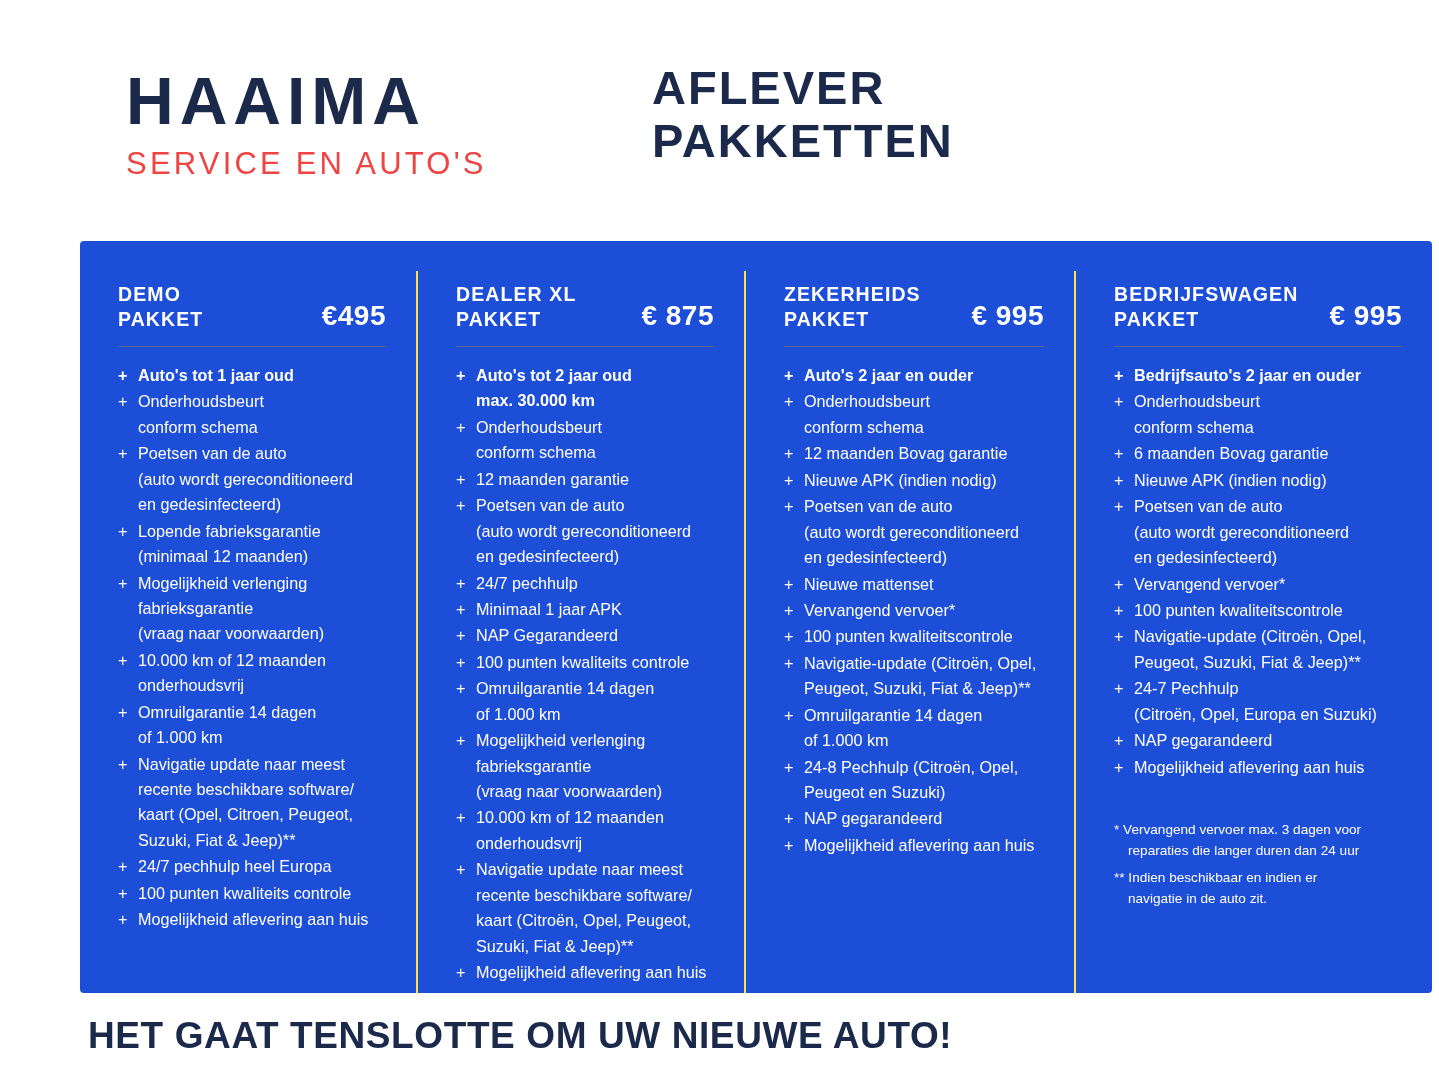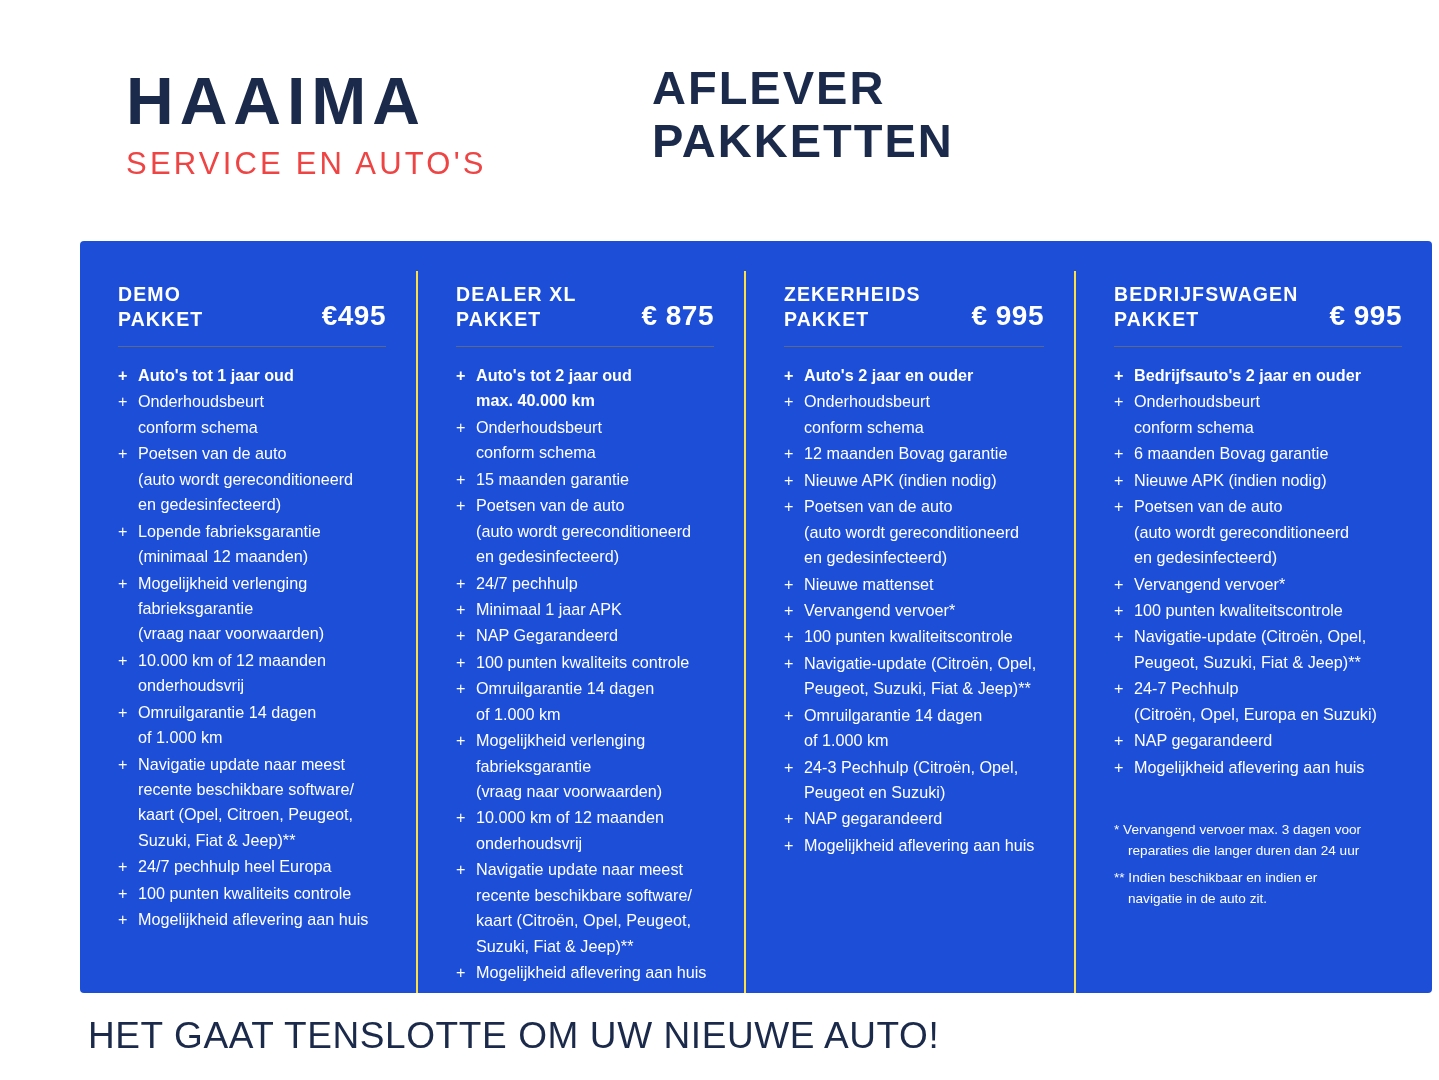--- a/index.html
+++ b/index.html
@@ -154,21 +154,21 @@
     text-indent: -14px;
   }
   .footnotes .ind { display: block; text-indent: 0; padding-left: 0; }
 
   
   .footer {
     position: absolute;
     left: 88px;
     top: 1015px;
     font-size: 37px;
-    font-weight: normal;
+    font-weight: bold;
     letter-spacing: 0.6px;
     color: #1b2a4a;
   }
 </style>
 </head>
 <body>
 
 <div class="page">
 
   <div class="header">
@@ -211,23 +211,23 @@
     <div class="column col-1">
       <div class="col-head">
         <div class="pkg-name">
           <span>DEALER XL</span><br>
           <span>PAKKET</span>
         </div>
         <div class="pkg-price">€ 875</div>
       </div>
       <div class="rule"></div>
       <ul class="items">
-          <li class="bold"><span class="plus">+</span><span>Auto's tot 2 jaar oud</span><span class="cont">max. 40.000 km</span></li>
-          <li><span class="plus">+</span><span>Onderhoudsbeurt</span><span class="cont">conform schema</span></li>
-          <li><span class="plus">+</span><span>15 maanden garantie</span></li>
+          <li class="bold"><span class="plus">+</span><span>Auto's tot 2 jaar oud</span><span class="cont">max. 30.000 km</span></li>
+          <li><span class="plus">+</span><span>Onderhoudsbeurt</span><span class="cont">conform schema</span></li>
+          <li><span class="plus">+</span><span>12 maanden garantie</span></li>
           <li><span class="plus">+</span><span>Poetsen van de auto</span><span class="cont">(auto wordt gereconditioneerd</span><span class="cont">en gedesinfecteerd)</span></li>
           <li><span class="plus">+</span><span>24/7 pechhulp</span></li>
           <li><span class="plus">+</span><span>Minimaal 1 jaar APK</span></li>
           <li><span class="plus">+</span><span>NAP Gegarandeerd</span></li>
           <li><span class="plus">+</span><span>100 punten kwaliteits controle</span></li>
           <li><span class="plus">+</span><span>Omruilgarantie 14 dagen</span><span class="cont">of 1.000 km</span></li>
           <li><span class="plus">+</span><span>Mogelijkheid verlenging</span><span class="cont">fabrieksgarantie</span><span class="cont">(vraag naar voorwaarden)</span></li>
           <li><span class="plus">+</span><span>10.000 km of 12 maanden</span><span class="cont">onderhoudsvrij</span></li>
           <li><span class="plus">+</span><span>Navigatie update naar meest</span><span class="cont">recente beschikbare software/</span><span class="cont">kaart (Citroën, Opel, Peugeot,</span><span class="cont">Suzuki, Fiat &amp; Jeep)**</span></li>
           <li><span class="plus">+</span><span>Mogelijkheid aflevering aan huis</span></li>
@@ -247,21 +247,21 @@
           <li class="bold"><span class="plus">+</span><span>Auto's 2 jaar en ouder</span></li>
           <li><span class="plus">+</span><span>Onderhoudsbeurt</span><span class="cont">conform schema</span></li>
           <li><span class="plus">+</span><span>12 maanden Bovag garantie</span></li>
           <li><span class="plus">+</span><span>Nieuwe APK (indien nodig)</span></li>
           <li><span class="plus">+</span><span>Poetsen van de auto</span><span class="cont">(auto wordt gereconditioneerd</span><span class="cont">en gedesinfecteerd)</span></li>
           <li><span class="plus">+</span><span>Nieuwe mattenset</span></li>
           <li><span class="plus">+</span><span>Vervangend vervoer*</span></li>
           <li><span class="plus">+</span><span>100 punten kwaliteitscontrole</span></li>
           <li><span class="plus">+</span><span>Navigatie-update (Citroën, Opel,</span><span class="cont">Peugeot, Suzuki, Fiat &amp; Jeep)**</span></li>
           <li><span class="plus">+</span><span>Omruilgarantie 14 dagen</span><span class="cont">of 1.000 km</span></li>
-          <li><span class="plus">+</span><span>24-3 Pechhulp (Citroën, Opel,</span><span class="cont">Peugeot en Suzuki)</span></li>
+          <li><span class="plus">+</span><span>24-8 Pechhulp (Citroën, Opel,</span><span class="cont">Peugeot en Suzuki)</span></li>
           <li><span class="plus">+</span><span>NAP gegarandeerd</span></li>
           <li><span class="plus">+</span><span>Mogelijkheid aflevering aan huis</span></li>
         </ul>
     </div>
 
     <div class="column col-3">
       <div class="col-head">
         <div class="pkg-name">
           <span>BEDRIJFSWAGEN</span><br>
           <span>PAKKET</span>

